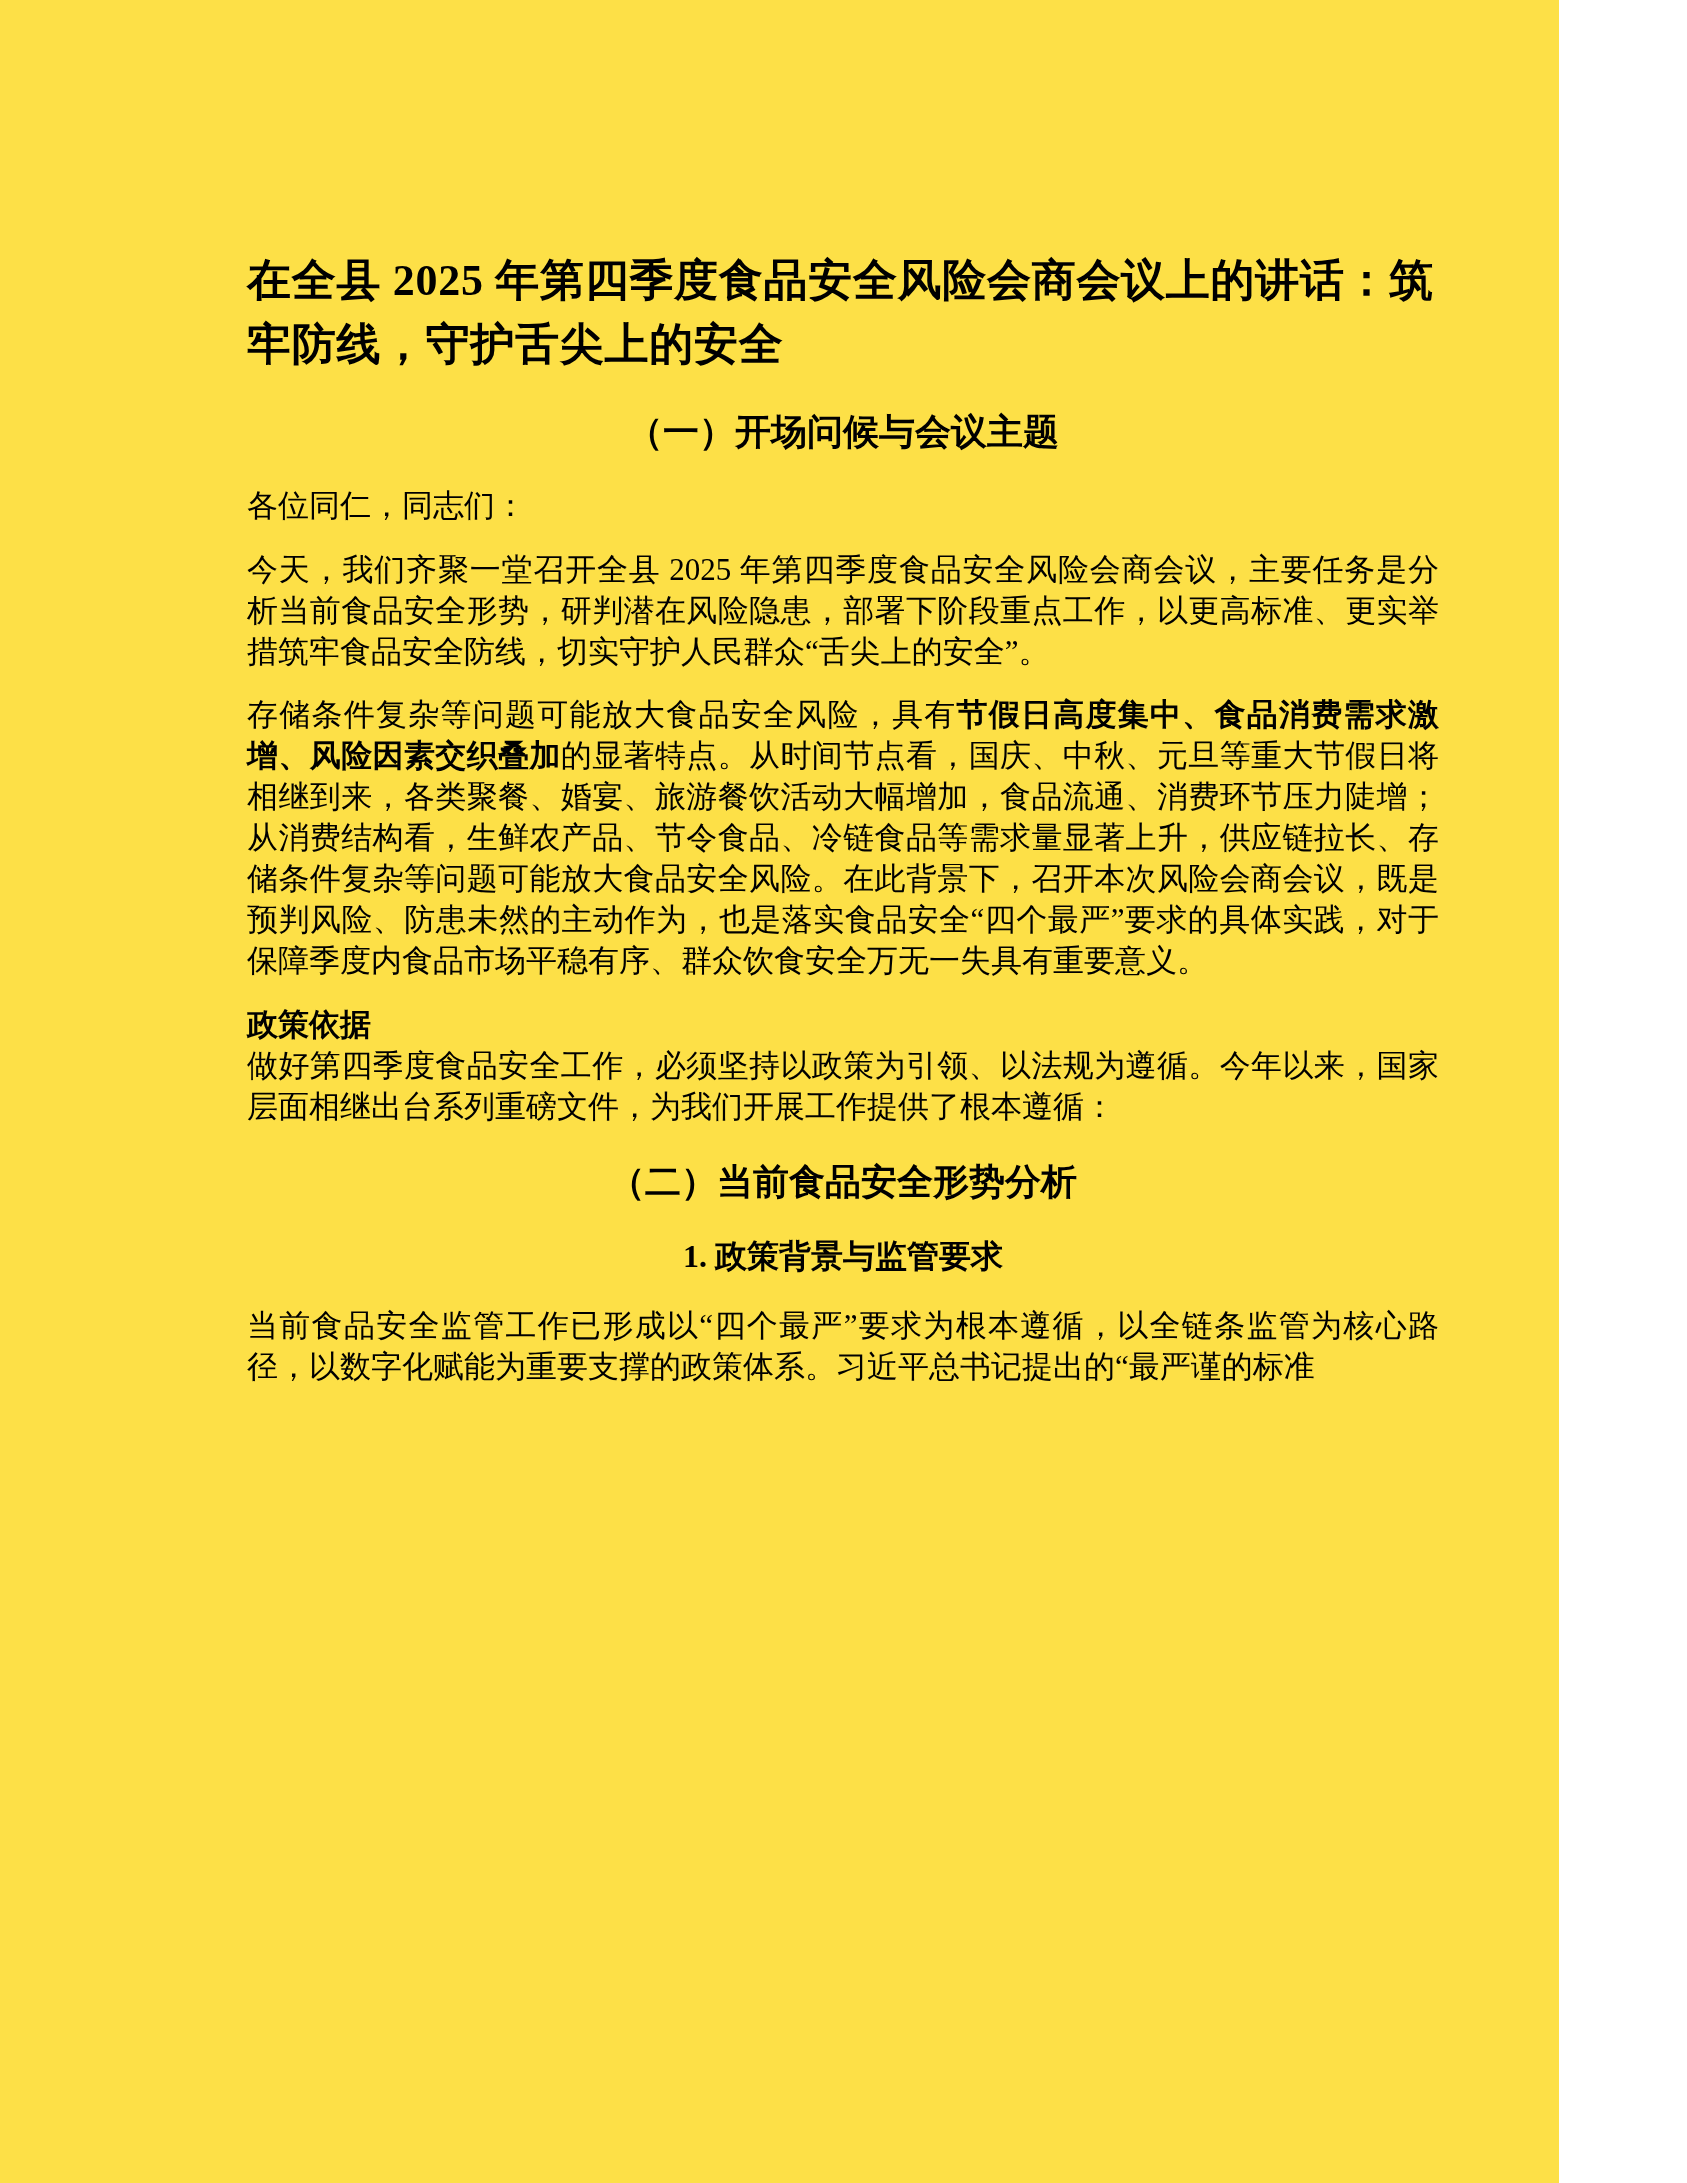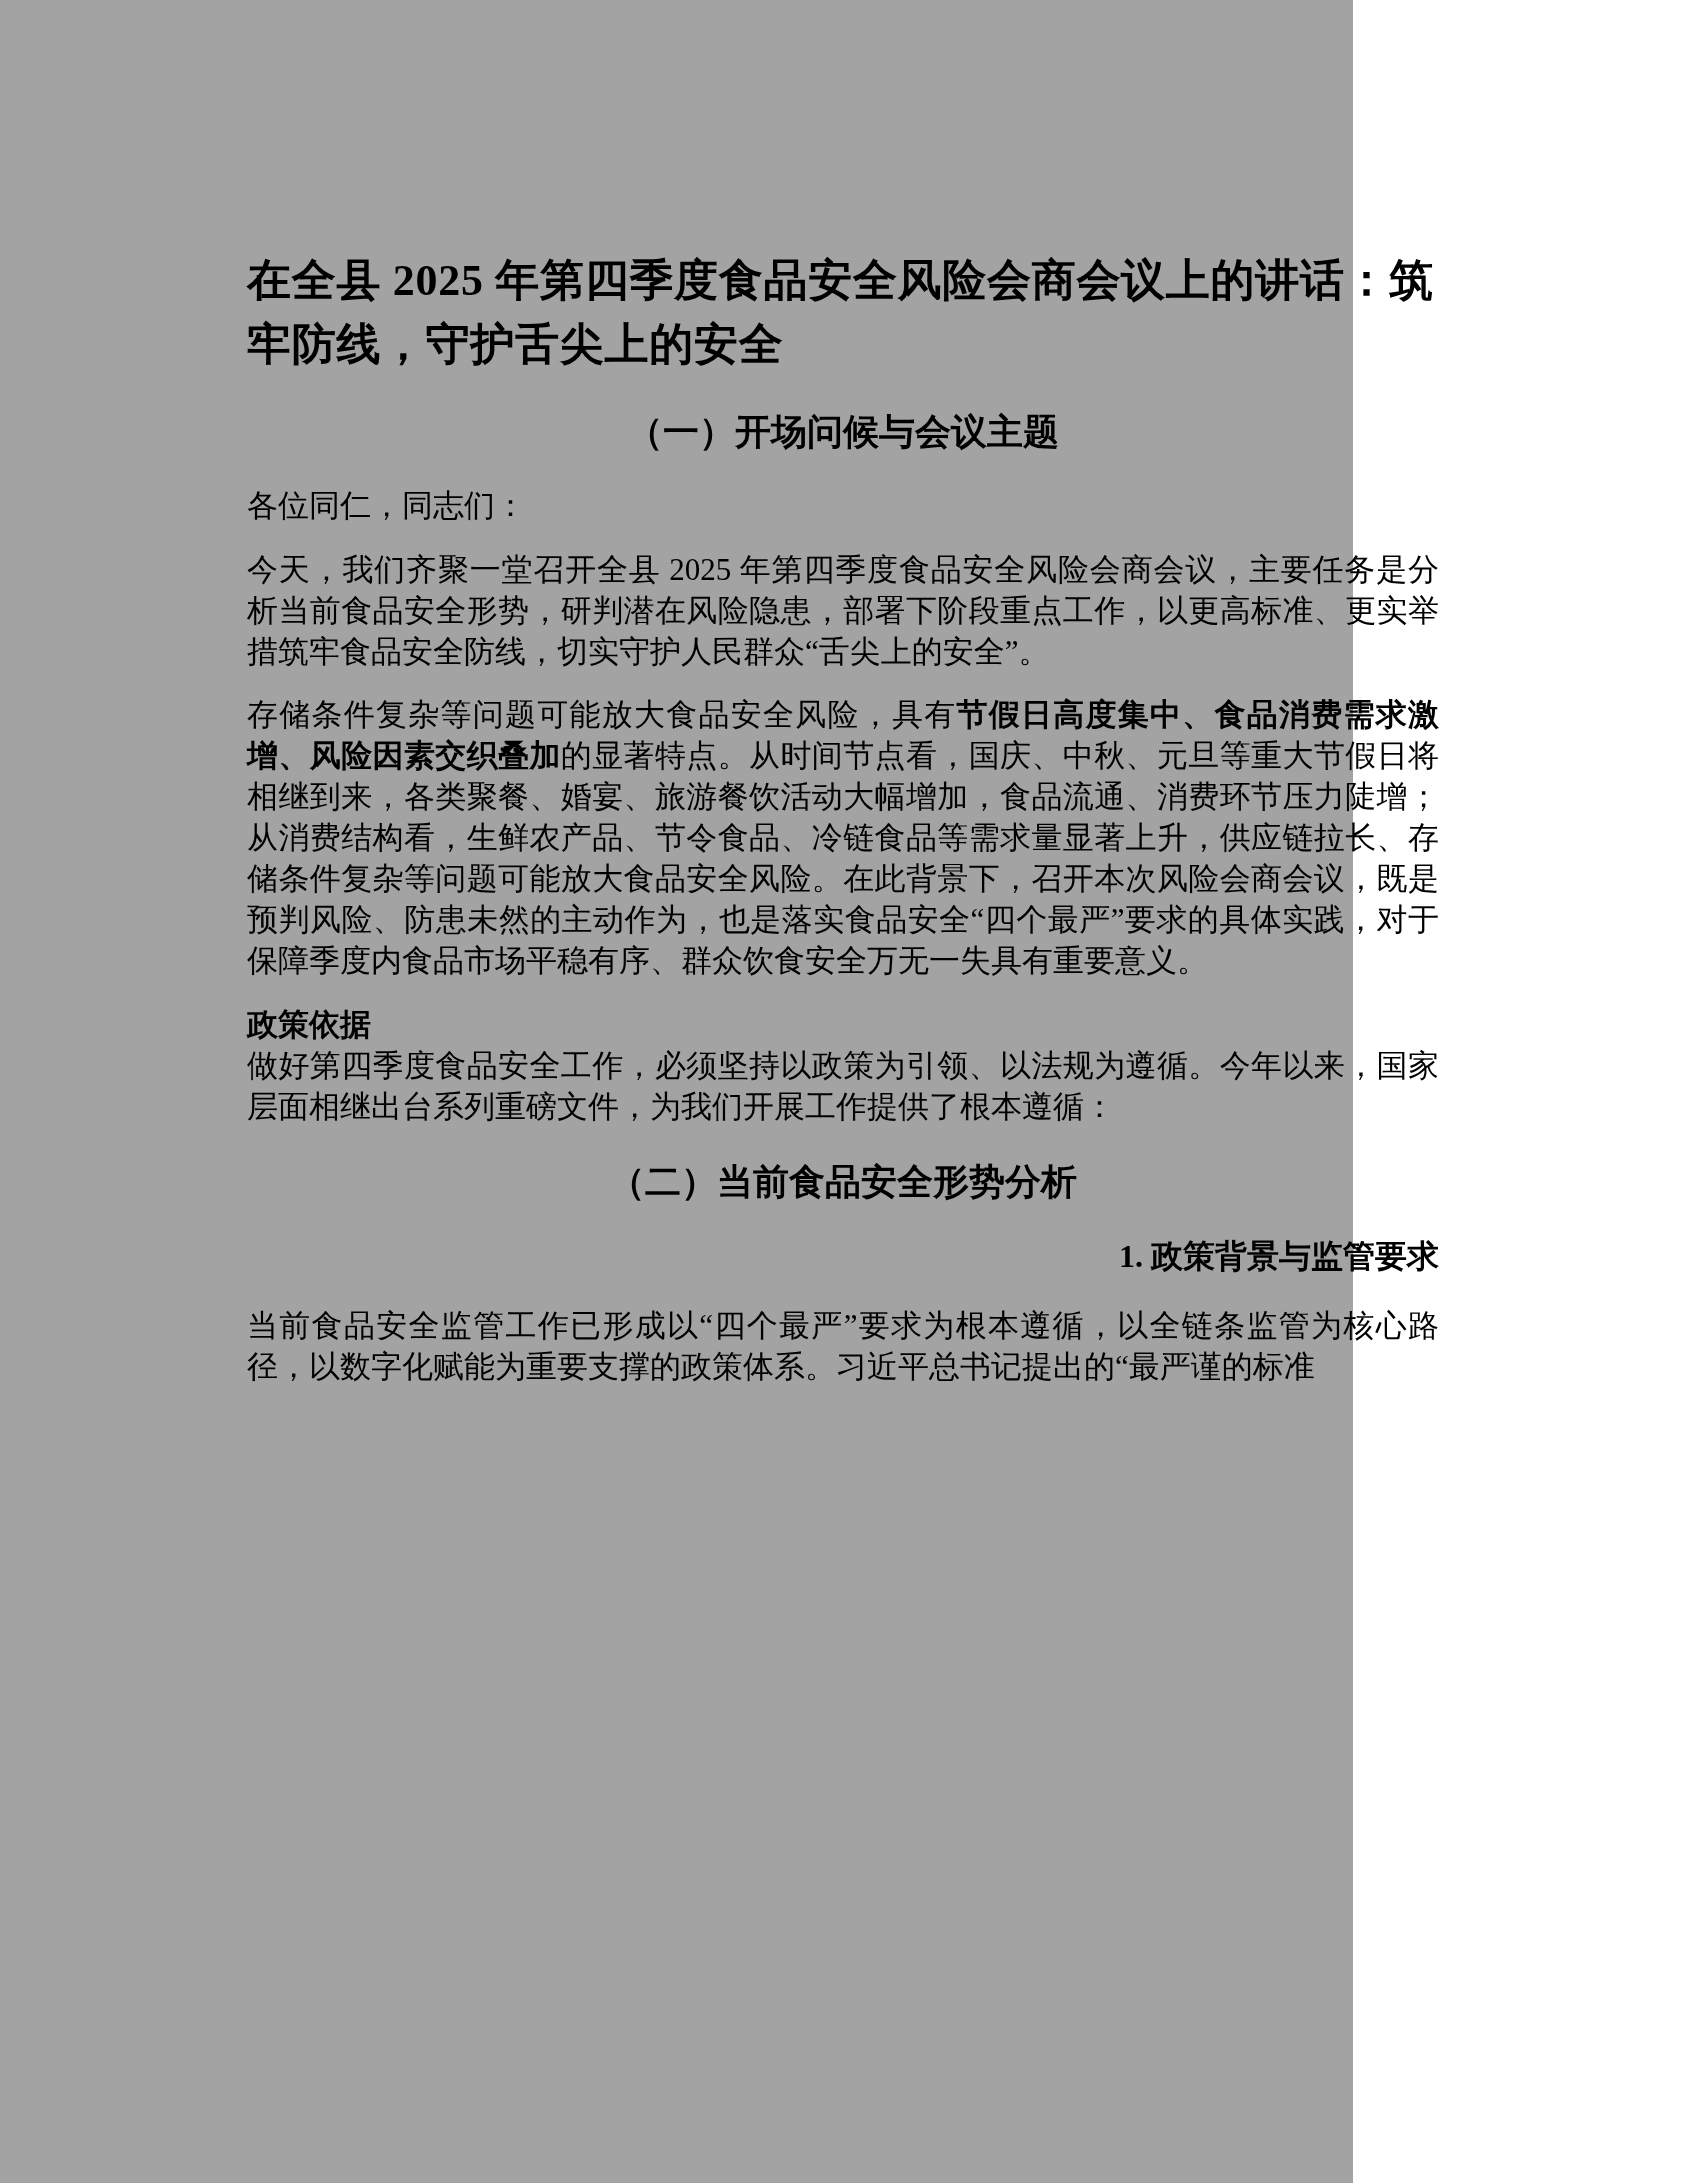--- a/index.html
+++ b/index.html
@@ -8,23 +8,23 @@
   body {
     width: 1687px;
     height: 2183px;
     background: #ffffff;
     overflow: hidden;
   }
 
   
   .page {
     position: relative;
-    width: 1353px;
+    width: 1559px;
     height: 2183px;
-    background: #a3a3a3;
+    background: #fde047;
     color: #000000;
     font-family: "Liberation Serif", "DejaVu Serif", serif;
   }
 
   .content {
     position: absolute;
     left: 247px;
     top: 249px;
     width: 1192px;
     text-align: justify;
@@ -48,21 +48,21 @@
     margin: 32px 0 30px 0;
     text-align: center;
   }
 
   
   h3.sub-heading {
     font-size: 32px;
     line-height: 1.3;
     font-weight: 700;
     margin: 29px 0 28px 0;
-    text-align: right;
+    text-align: center;
   }
 
   p.para {
     font-size: 31px;
     line-height: 41px;
     margin: 0 0 22.5px 0;
   }
 
   p.para .line { display: block; }
 

